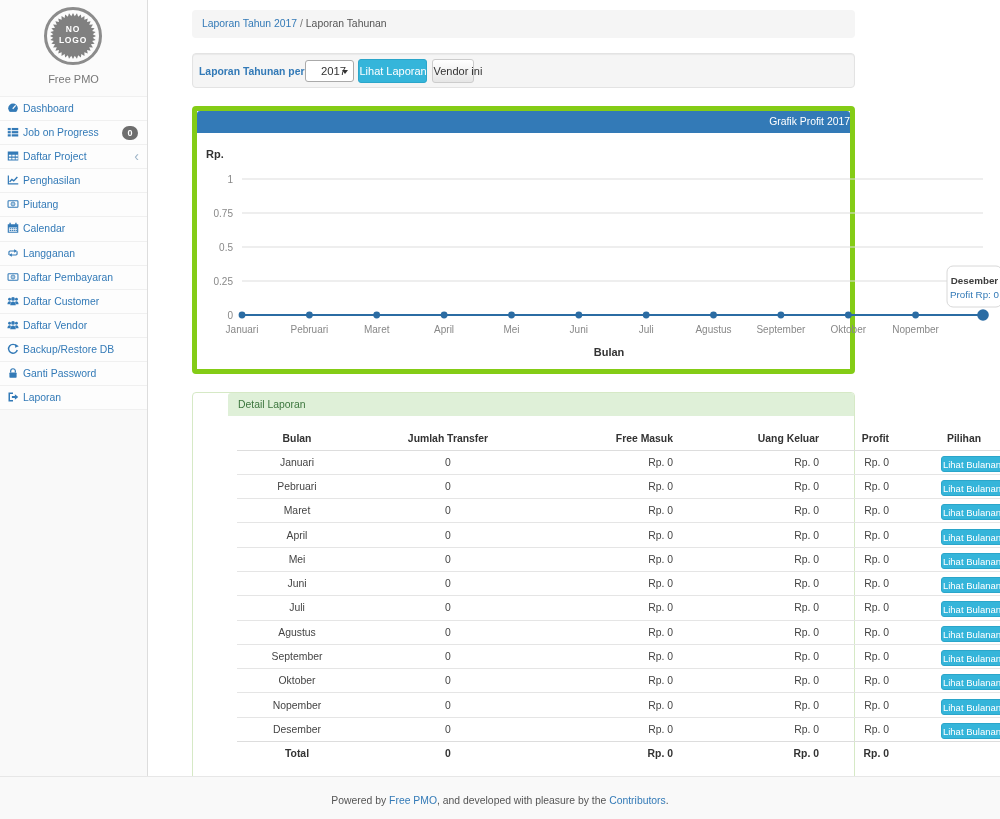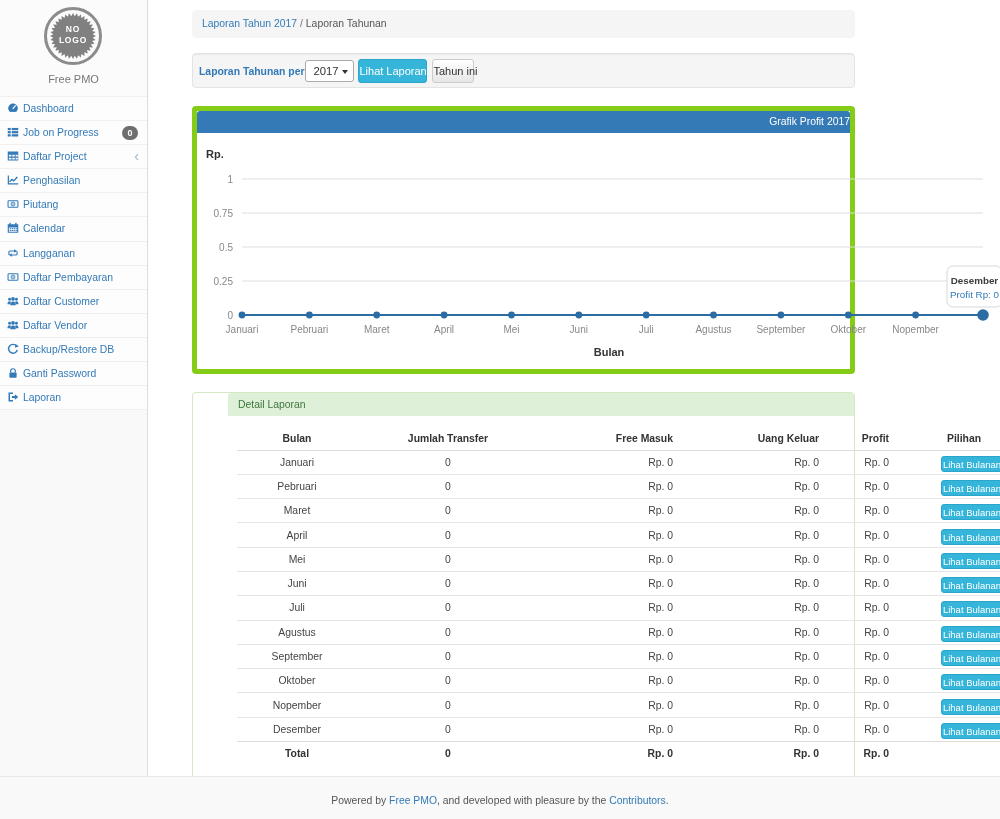--- a/index.html
+++ b/index.html
@@ -18,21 +18,21 @@
 .chev { position:absolute; right:8px; top:0px; color:#9cb3c7; font-size:14px; }
 
 
 #main { position:absolute; left:149px; top:0; width:686px;margin-left:32px; }
 .inner { margin:0 12px 0 11px; }
 #crumb { margin-top:10px; height:28px; background:#f5f5f5; border-radius:4px; line-height:28px; padding-left:10px; color:#777; }
 #crumb a { color:#337ab7; }
 #crumb .cur { color:#555; }
 #well { margin-top:15px; height:35px; background:#f5f5f5; border:1px solid #e3e3e3; border-radius:4px; box-shadow:inset 0 1px 1px rgba(0,0,0,.05); padding:5px 0 0 6px; }
 #well b.lbl { color:#337ab7; font-size:10.4px; line-height:23px; vertical-align:middle; }
-#yearsel { width:49px; height:22px; border:1px solid #aaa; border-radius:3px; background:#fff; display:inline-block; vertical-align:middle; margin-left:1px; position:relative; line-height:20px; text-align:left; padding-left:7px; font-size:11.3px; color:#333; }
+#yearsel { width:49px; height:22px; border:1px solid #aaa; border-radius:3px; background:#fff; display:inline-block; vertical-align:middle; margin-left:1px; position:relative; line-height:20px; text-align:center; padding-left:7px; font-size:11.3px; color:#333; }
 #yearsel .car { position:absolute; right:5px; top:9px; width:0; height:0; border-left:3.5px solid transparent; border-right:3.5px solid transparent; border-top:4px solid #333; }
 .btn { display:inline-block; vertical-align:middle; height:24px; line-height:22px; border-radius:3px; font-size:11px; text-align:center; white-space:nowrap; }
 #btn-lihat { width:69px; margin-left:4px; background:#35b5da; border:1px solid #2ba6ca; color:#fff; }
 #btn-tahun { width:42px; margin-left:5px; background:linear-gradient(#ffffff,#e6e6e6); border:1px solid #ccc; color:#333; }
 
 .panel { border-radius:4px; }
 #chartpanel { margin-top:18px; border:5px solid #84cc16;text-align:right; }
 #chartpanel .phead { height:22px; background:#337ab7; color:#fff; line-height:22px; padding-left:10px; border-radius:3px 3px 0 0; }
 #chartbody { height:236px; background:#fff; position:relative; border-radius:0 0 3px 3px; }
 
@@ -146,21 +146,21 @@
           <path d="M2 2 h6 v2 H4 v8 h4 v2 H2z"></path>
           <path d="M6.5 6.8 h4 V4.4 L15 8 l-4.5 3.6 V9.2 h-4z"></path>
         </svg><a>Laporan</a></li>
     </ul>
 </div>
 
 <div id="main">
   <div class="inner">
     <div id="crumb"><a>Laporan Tahun 2017</a> <span>/</span> <span class="cur">Laporan Tahunan</span></div>
     <div id="well">
-      <b class="lbl">Laporan Tahunan per</b><span id="yearsel">2017<span class="car"></span></span><span class="btn" id="btn-lihat">Lihat Laporan</span><span class="btn" id="btn-tahun">Tahun ini</span>
+      <b class="lbl">Laporan Tahunan per</b><span id="yearsel">2017<span class="car"></span></span><span class="btn" id="btn-lihat">Lihat Laporan</span><span class="btn" id="btn-tahun">Vendor ini</span>
     </div>
     <div class="panel" id="chartpanel">
       <div class="phead">Grafik Profit 2017</div>
       <div id="chartbody">
         <svg id="chartsvg" width="826" height="236" viewBox="0 0 826 236">
             <line x1="45" y1="46" x2="786" y2="46" stroke="#dddddd" stroke-width="1"></line>
             <text x="36" y="49.5" text-anchor="end" font-size="10" fill="#888">1</text>
             <line x1="45" y1="80" x2="786" y2="80" stroke="#dddddd" stroke-width="1"></line>
             <text x="36" y="83.5" text-anchor="end" font-size="10" fill="#888">0.75</text>
             <line x1="45" y1="114" x2="786" y2="114" stroke="#dddddd" stroke-width="1"></line>

